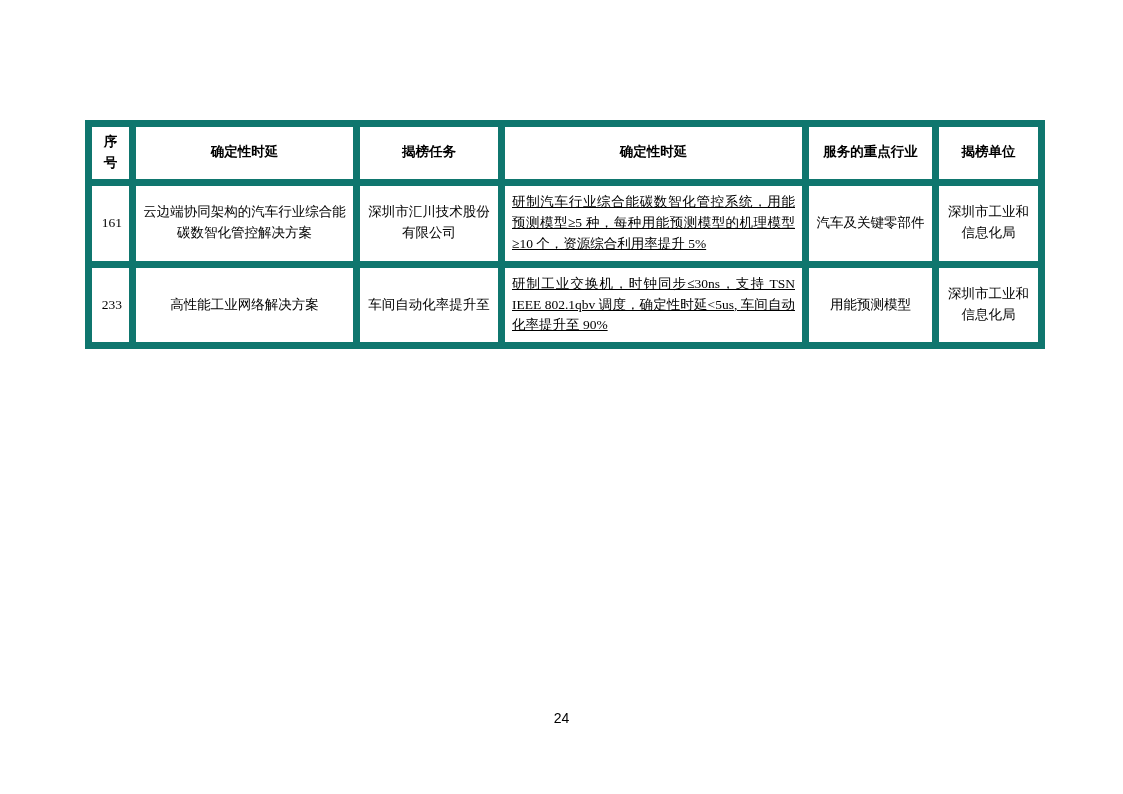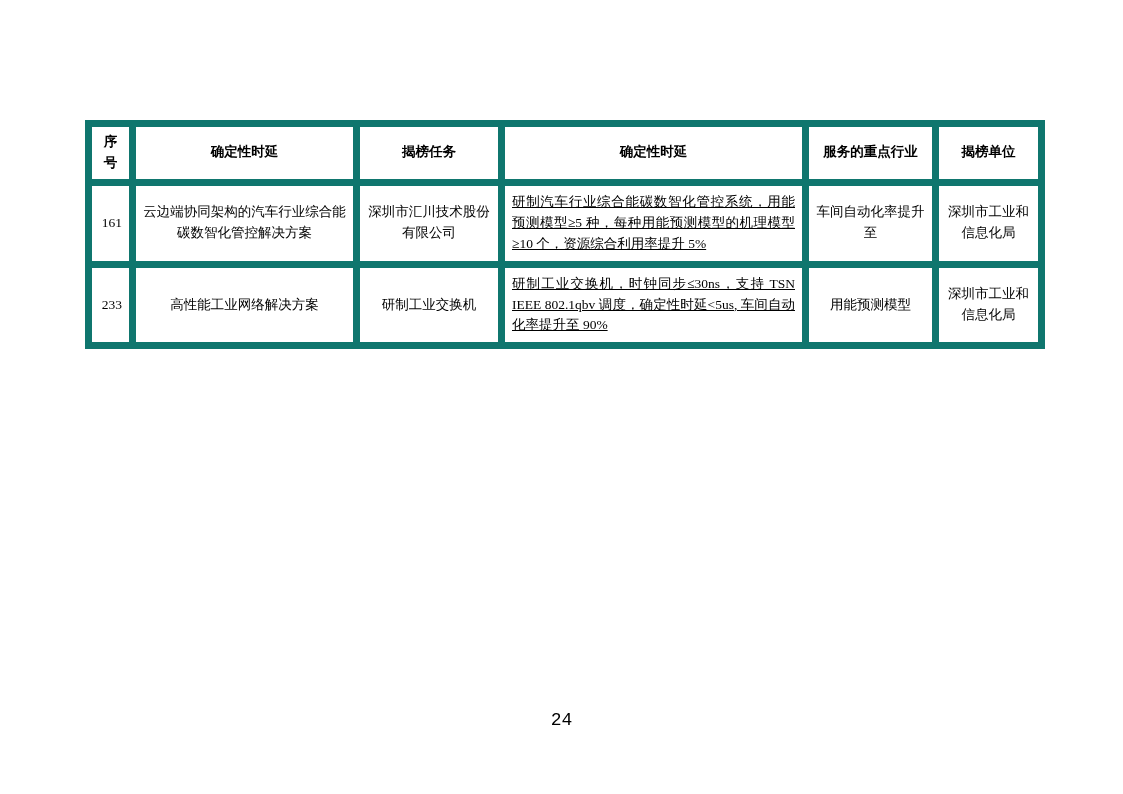--- a/index.html
+++ b/index.html
@@ -70,22 +70,22 @@
     text-align: justify;
     text-justify: inter-ideograph;
     text-decoration: underline;
   }
   .page-number {
     position: absolute;
     left: 0;
     right: 0;
     top: 710px;
     text-align: center;
-    font-size: 18px;
-    font-family: Liberation Mono, monospace;
+    font-size: 14px;
+    font-family: Liberation Sans, sans-serif;
   }
 </style>
 </head>
 <body>
 
 <div class="page">
 
   <div class="table-wrap">
     <table class="doc-table">
       <colgroup>
@@ -105,27 +105,27 @@
           <th>服务的重点行业</th>
           <th>揭榜单位</th>
         </tr>
       </thead>
       <tbody>
         <tr>
           <td class="col-index">161</td>
           <td class="col-project">云边端协同架构的汽车行业综合能碳数智化管控解决方案</td>
           <td class="col-unit">深圳市汇川技术股份有限公司</td>
           <td class="col-task">研制汽车行业综合能碳数智化管控系统，用能预测模型≥5 种，每种用能预测模型的机理模型≥10 个，资源综合利用率提升 5%</td>
-          <td class="col-industry">车间自动化率提升至</td>
+          <td class="col-industry">汽车及关键零部件</td>
           <td class="col-recommender">深圳市工业和信息化局</td>
         </tr>
         <tr>
           <td class="col-index">233</td>
           <td class="col-project">高性能工业网络解决方案</td>
-          <td class="col-unit">研制工业交换机</td>
+          <td class="col-unit">车间自动化率提升至</td>
           <td class="col-task">研制工业交换机，时钟同步≤30ns，支持 TSN IEEE 802.1qbv 调度，确定性时延&lt;5us, 车间自动化率提升至 90%</td>
           <td class="col-industry">用能预测模型</td>
           <td class="col-recommender">深圳市工业和信息化局</td>
         </tr>
       </tbody>
     </table>
   </div>
 
   <div class="page-number">24</div>
 

